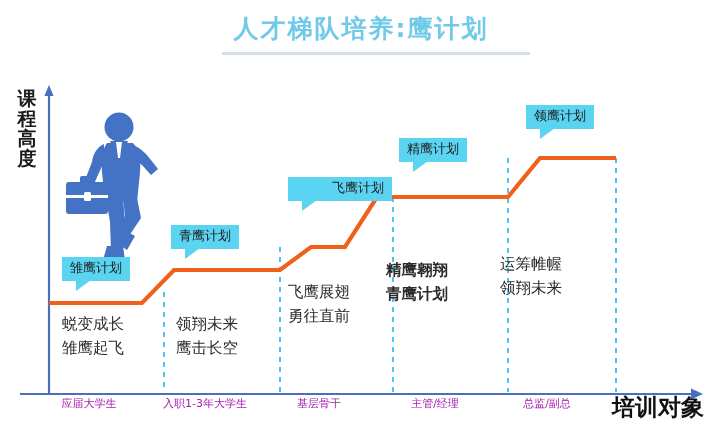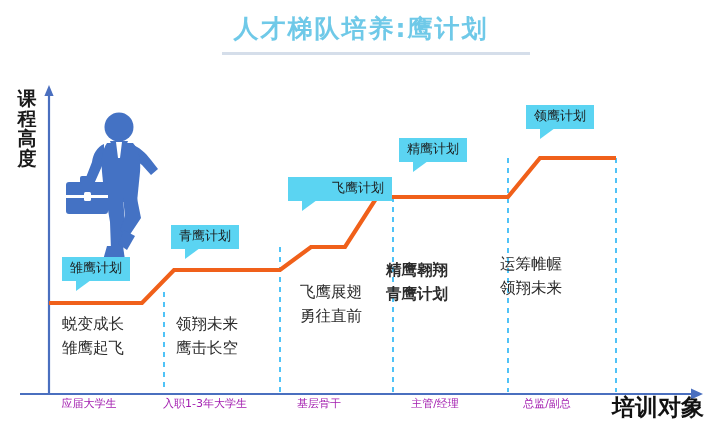--- a/index.html
+++ b/index.html
@@ -168,21 +168,21 @@
   </div>
 
   <div class="desc" style="left:62px;top:313px;">
     <span>蜕变成长</span>
     <span>雏鹰起飞</span>
   </div>
   <div class="desc" style="left:176px;top:313px;">
     <span>领翔未来</span>
     <span>鹰击长空</span>
   </div>
-  <div class="desc" style="left:300px;top:281px;text-align:center;">
+  <div class="desc" style="left:288px;top:281px;text-align:center;">
     <span>飞鹰展翅</span>
     <span>勇往直前</span>
   </div>
   <div class="desc" style="left:386px;top:259px;font-weight:bold;">
     <span>精鹰翱翔</span>
     <span>青鹰计划</span>
   </div>
   <div class="desc" style="left:500px;top:233px;margin-top:20px;">
     <span>运筹帷幄</span>
     <span>领翔未来</span>

